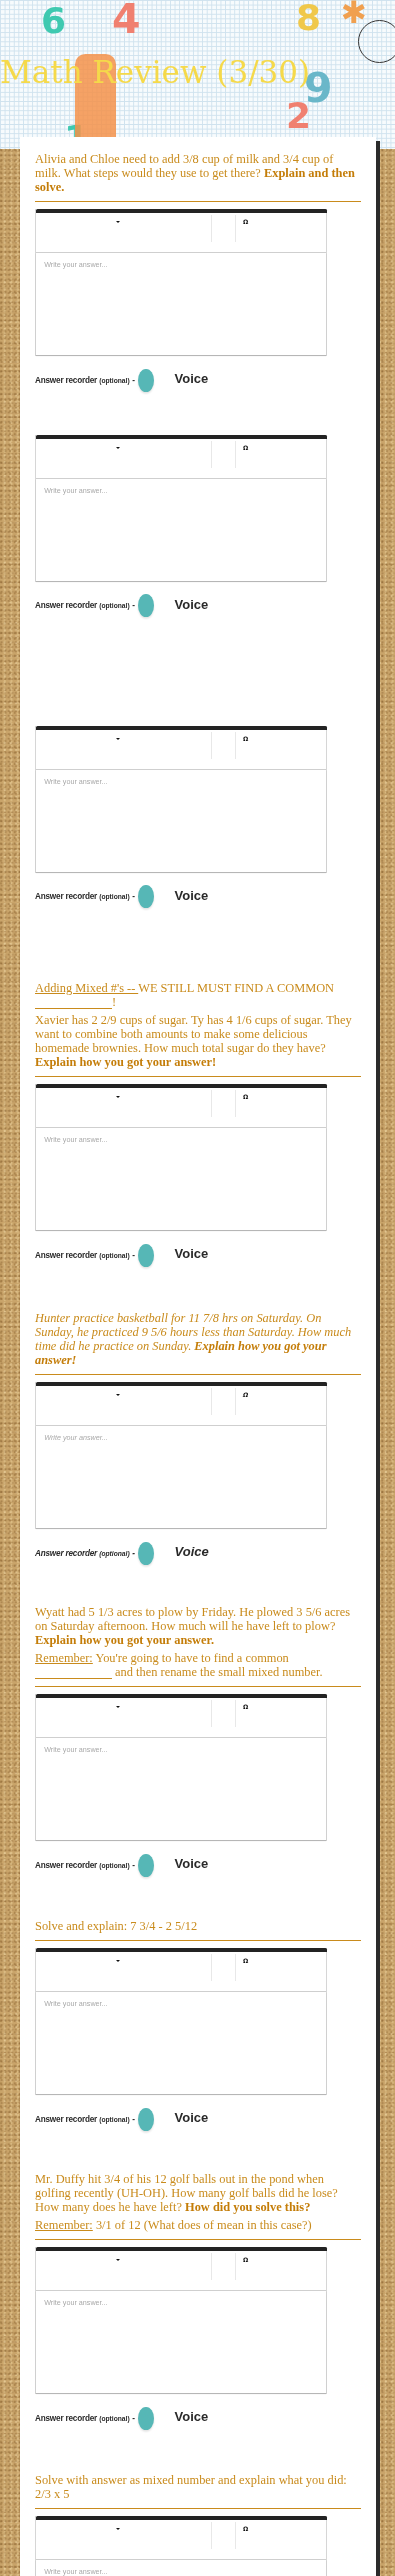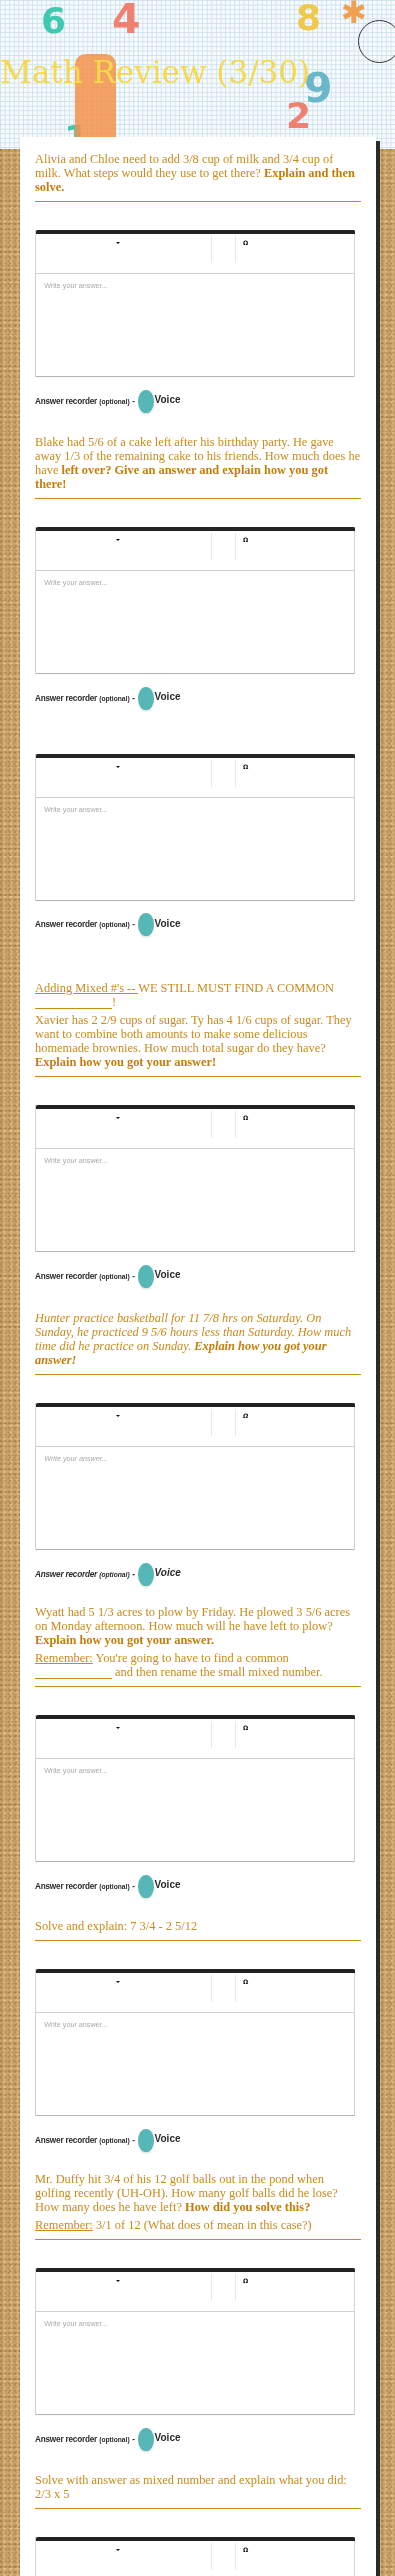--- a/index.html
+++ b/index.html
@@ -34,35 +34,35 @@
   .q { position:absolute; left:35px; width:326px; }
   .prompt {
     font-family:"Liberation Serif", serif; font-size:12.4px; line-height:14px; color:#c98b1c;
     padding-bottom:7.2px; border-bottom:0.5px solid #c98b1c; margin-bottom:7.2px;
   }
   .prompt b { font-weight:bold; color:#c47d09; }
   .prompt u { }
   .prompt p { margin:0 0 4.1px 0; }
   .prompt p:last-child { margin-bottom:0; }
   .blank { display:inline-block; width:77px; border-bottom:1px solid #c98b1c; height:11.3px; vertical-align:bottom; }
-  .editor { width:320px; border:0.5px solid #d6d6d6; border-top:none; box-sizing:border-box;margin-top:28px; }
+  .editor { width:292px; border:0.5px solid #d6d6d6; border-top:none; box-sizing:border-box; }
   .editor .topbar { height:3.6px; background:#232323; border-radius:1.5px 1.5px 0 0; margin:0 -0.5px; }
   .toolbar { height:39px; position:relative; border-bottom:1.5px solid #cfcfcf; }
   .toolbar .sep1 { position:absolute; left:175px; top:2.1px; width:0.5px; height:27px; background:#e8e8e8; }
   .toolbar .sep2 { position:absolute; left:199px; top:2.1px; width:0.5px; height:27px; background:#e8e8e8; }
   .toolbar .caret { position:absolute; left:80px; top:8.2px; width:0; height:0;
     border-left:2.1px solid transparent; border-right:2.1px solid transparent; border-top:2.6px solid #111; }
   .toolbar .omega { position:absolute; left:207px; top:5.2px; font-family:"DejaVu Sans", sans-serif; font-weight:bold; font-size:6.2px; color:#111; }
   .answer { height:102px; padding:7.2px 8.2px; box-sizing:border-box; font-family:"Liberation Sans", sans-serif; font-size:7.2px; color:#a9a9a9; box-shadow:0 1px 1px rgba(0,0,0,.15); }
   .recorder { margin-top:12.4px; height:24px; display:flex; align-items:center; font-family:"Liberation Sans", sans-serif; font-weight:bold; color:#2a2a2a; }
   .recorder .lbl { font-size:8.2px; letter-spacing:-0.2px; }
   .recorder .opt { font-size:6.7px; margin-left:2.1px; }
   .recorder .dash { font-size:8.2px; margin-left:2.6px; }
   .recorder .rec-btn { width:15.5px; height:23px; border-radius:50%; background:#56b7b6; margin-left:3.1px; box-shadow:0 1.5px 2.1px rgba(0,0,0,.12); }
-  .recorder .voice { font-size:10px; margin-left:1px; margin-top:-3.1px; }
+  .recorder .voice { font-size:13px; margin-left:21px; margin-top:-3.1px; }
 </style>
 </head>
 <body>
 
 <div class="header">
   <span class="deco" style="left:41px;top:0px;font-size:36px;color:#3fc9b0;">6</span>
   <span class="deco" style="left:112px;top:-5.2px;font-size:41px;color:#f08070;">4</span>
   <span class="deco" style="left:296px;top:-2.6px;font-size:36px;color:#f0c84a;">8</span>
   <span class="deco" style="left:304px;top:64px;font-size:41px;color:#6ab7c9;">9</span>
   <span class="deco" style="left:286px;top:95px;font-size:36px;color:#f08070;">2</span>
@@ -93,23 +93,20 @@
     </div>
     <div class="recorder">
       <span class="lbl">Answer recorder</span>
       <span class="opt">(optional)</span>
       <span class="dash">-</span>
       <span class="rec-btn"></span>
       <span class="voice">Voice</span>
     </div>
   </div>
     <div class="q" style="top: 435px;">
-    <div class="prompt">
-        <p><span>Blake had 5/6 of a cake left after his birthday party. He gave away 1/3 of the remaining cake to his friends. How much does he have </span><b>left over? Give an answer and explain how you got there!</b></p>
-      </div>
     <div class="editor">
       <div class="topbar"></div>
       <div class="toolbar">
         <span class="caret"></span>
         <span class="sep1"></span>
         <span class="sep2"></span>
         <span class="omega">Ω</span>
       </div>
       <div class="answer">Write your answer...</div>
     </div>
@@ -180,21 +177,21 @@
     <div class="recorder">
       <span class="lbl">Answer recorder</span>
       <span class="opt">(optional)</span>
       <span class="dash">-</span>
       <span class="rec-btn"></span>
       <span class="voice">Voice</span>
     </div>
   </div>
     <div class="q" style="top: 1605px;">
     <div class="prompt">
-        <p><span>Wyatt had 5  1/3 acres to plow by Friday. He plowed 3  5/6 acres on Monday afternoon. How much will he have left to plow? </span><b>Explain how you got your answer.</b></p>
+        <p><span>Wyatt had 5  1/3 acres to plow by Friday. He plowed 3  5/6 acres on Saturday afternoon. How much will he have left to plow? </span><b>Explain how you got your answer.</b></p>
         <p><u>Remember:</u><span> You're going to have to find a common</span><br><span class="blank"></span><span> and then rename the small mixed number.</span></p>
       </div>
     <div class="editor">
       <div class="topbar"></div>
       <div class="toolbar">
         <span class="caret"></span>
         <span class="sep1"></span>
         <span class="sep2"></span>
         <span class="omega">Ω</span>
       </div>

